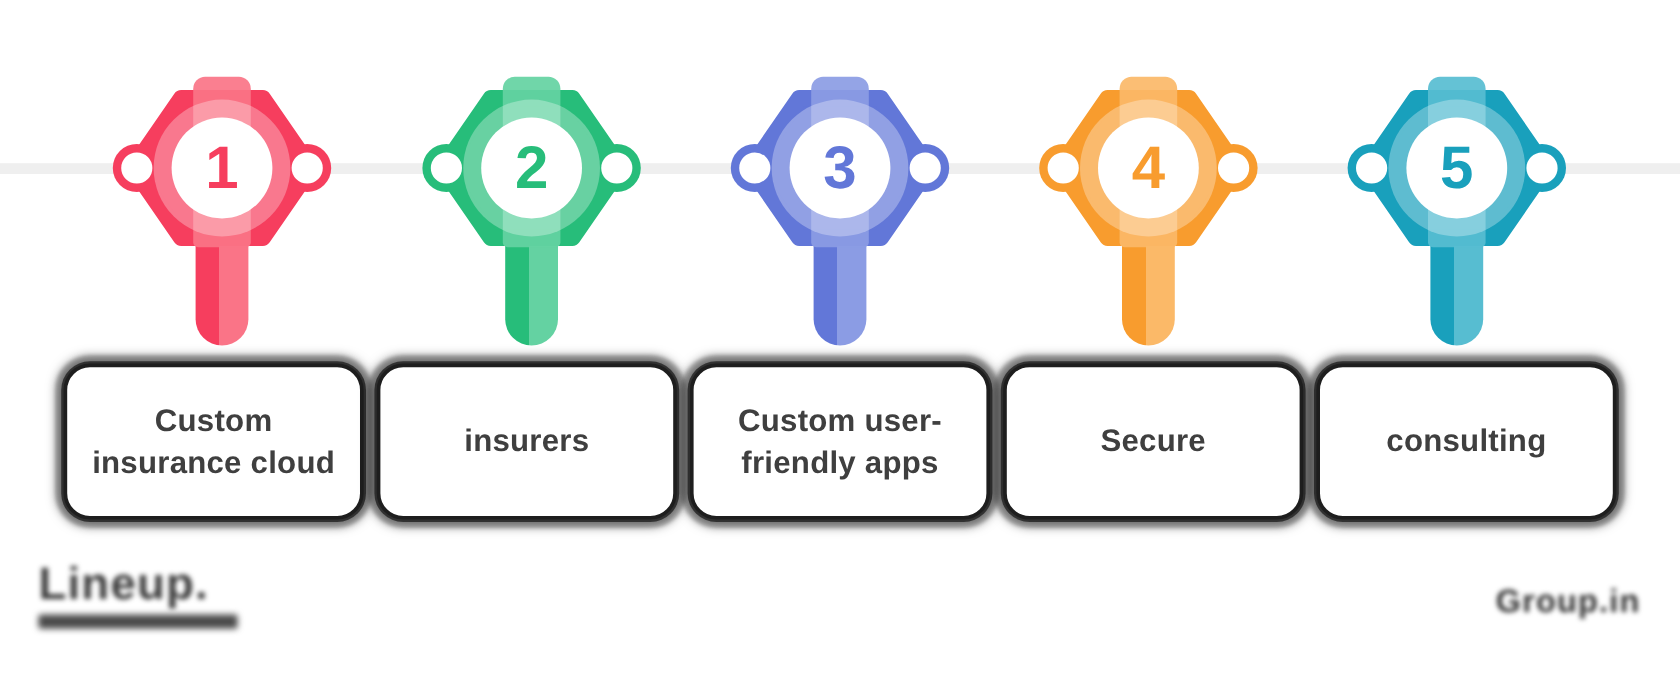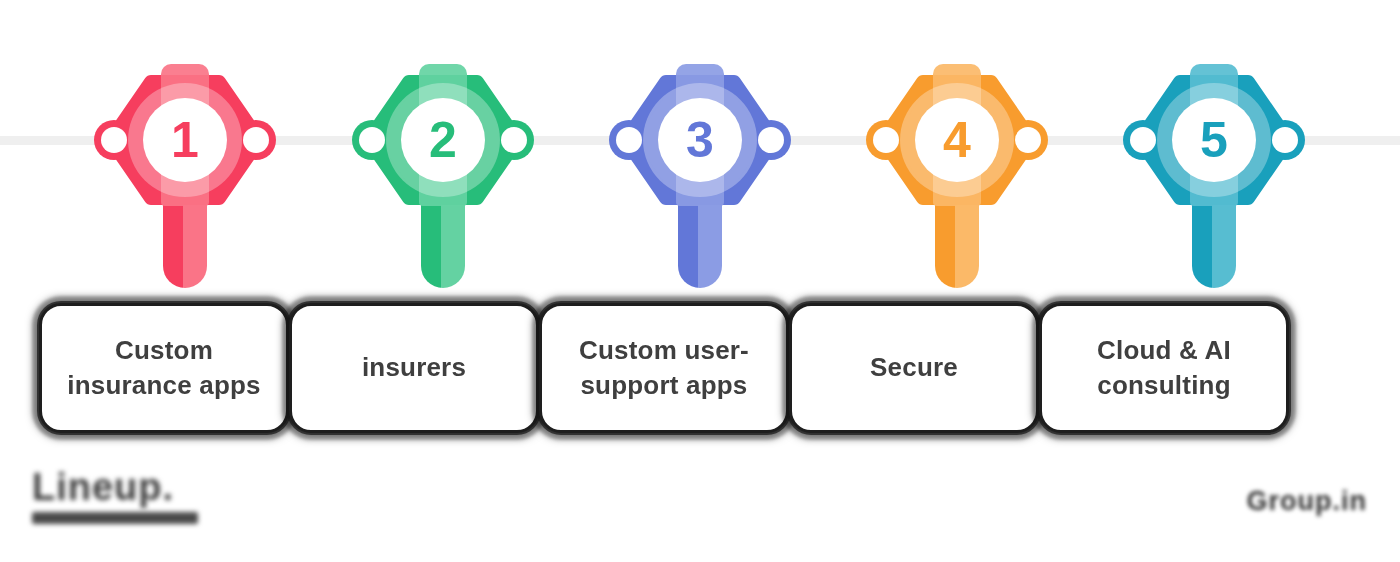--- a/index.html
+++ b/index.html
@@ -23,21 +23,21 @@
   .ring { position:absolute; left:28px; top:25px; width:114px; height:114px; border-radius:50%;
           background:rgba(255,255,255,.3); z-index:4; }
   .dot { position:absolute; top:69px; width:26px; height:26px; border-radius:50%; background:#fff; z-index:5; }
   .dot-left  { left:1px; }
   .dot-right { right:1px; }
   .badge { position:absolute; left:43px; top:40px; width:84px; height:84px; border-radius:50%; background:#fff;
            display:flex; align-items:center; justify-content:center; z-index:6; }
   .badge-number { font-size:50px; font-weight:bold; color:var(--c); line-height:1; }
 
   
-  .cards { position:absolute; left:39px; top:303px; display:flex; }
+  .cards { position:absolute; left:53px; top:303px; display:flex; gap:11px; }
   .card { box-sizing:border-box; width:250px; height:130px; background:#ffffff;
           border:3px solid #1e1e1e; border-radius:22px;
           box-shadow:0 0 0 2px rgba(22,22,22,.7), 0 0 9px 5px rgba(12,12,12,.55), 0 0 3px 7px rgba(30,30,30,.25);
           display:flex; align-items:center; justify-content:center; text-align:center; padding:6px 12px; }
   .card-label { font-size:26px; font-weight:600; color:#3f3f3f; line-height:1.35; letter-spacing:.2px; }
   .card-label .line { display:block; }
 
   
   .wm-left { position:absolute; left:32px; top:466px; }
   .wm-left-text { font-size:38px; font-weight:800; color:#3c3c3c; letter-spacing:1px; filter:blur(2.4px); }
@@ -129,42 +129,41 @@
     <div class="dot dot-right"></div>
     <div class="badge">
       <span class="badge-number">5</span>
     </div>
   </div>
 
   <div class="cards">
     <div class="card">
       <div class="card-label">
         <span class="line">Custom</span>
-        <span class="line">insurance apps</span>
+        <span class="line">insurance cloud</span>
       </div>
     </div>
     <div class="card">
       <div class="card-label">
         <span class="line">insurers</span>
       </div>
     </div>
     <div class="card">
       <div class="card-label">
         <span class="line">Custom user-</span>
-        <span class="line">support apps</span>
+        <span class="line">friendly apps</span>
       </div>
     </div>
     <div class="card">
       <div class="card-label">
         <span class="line">Secure</span>
       </div>
     </div>
     <div class="card">
       <div class="card-label">
-        <span class="line">Cloud &amp; AI</span>
         <span class="line">consulting</span>
       </div>
     </div>
   </div>
 
   <div class="wm-left">
     <div class="wm-left-text">Lineup.</div>
     <div class="wm-left-bar"></div>
   </div>
   <div class="wm-right">Group.in</div>

